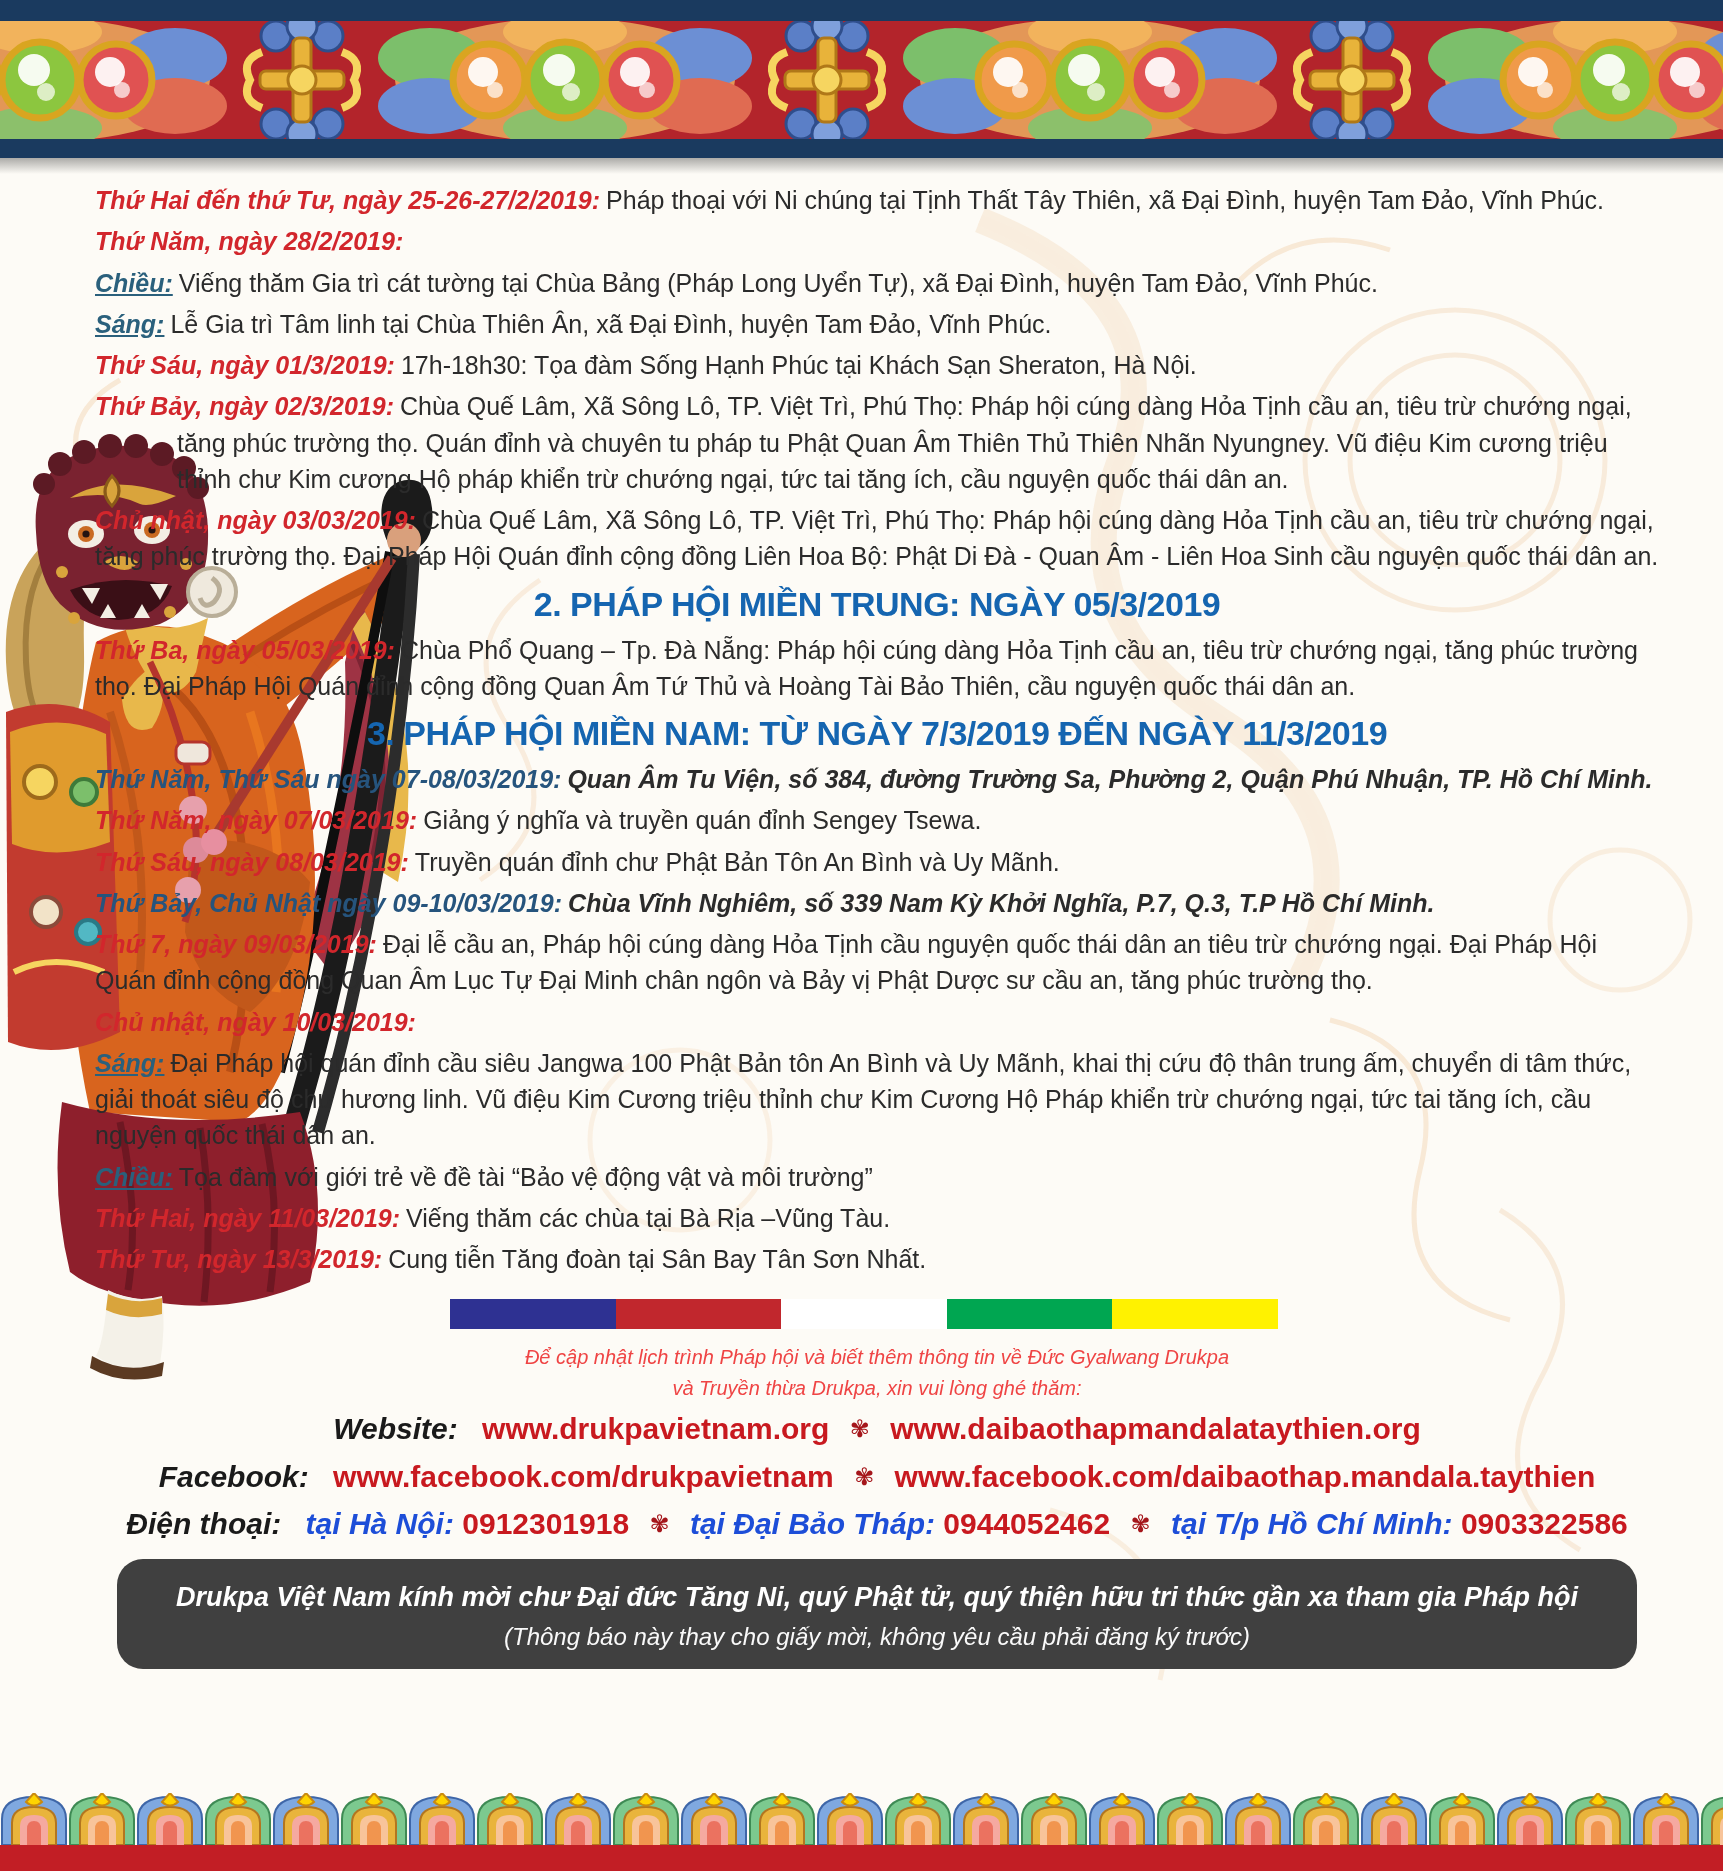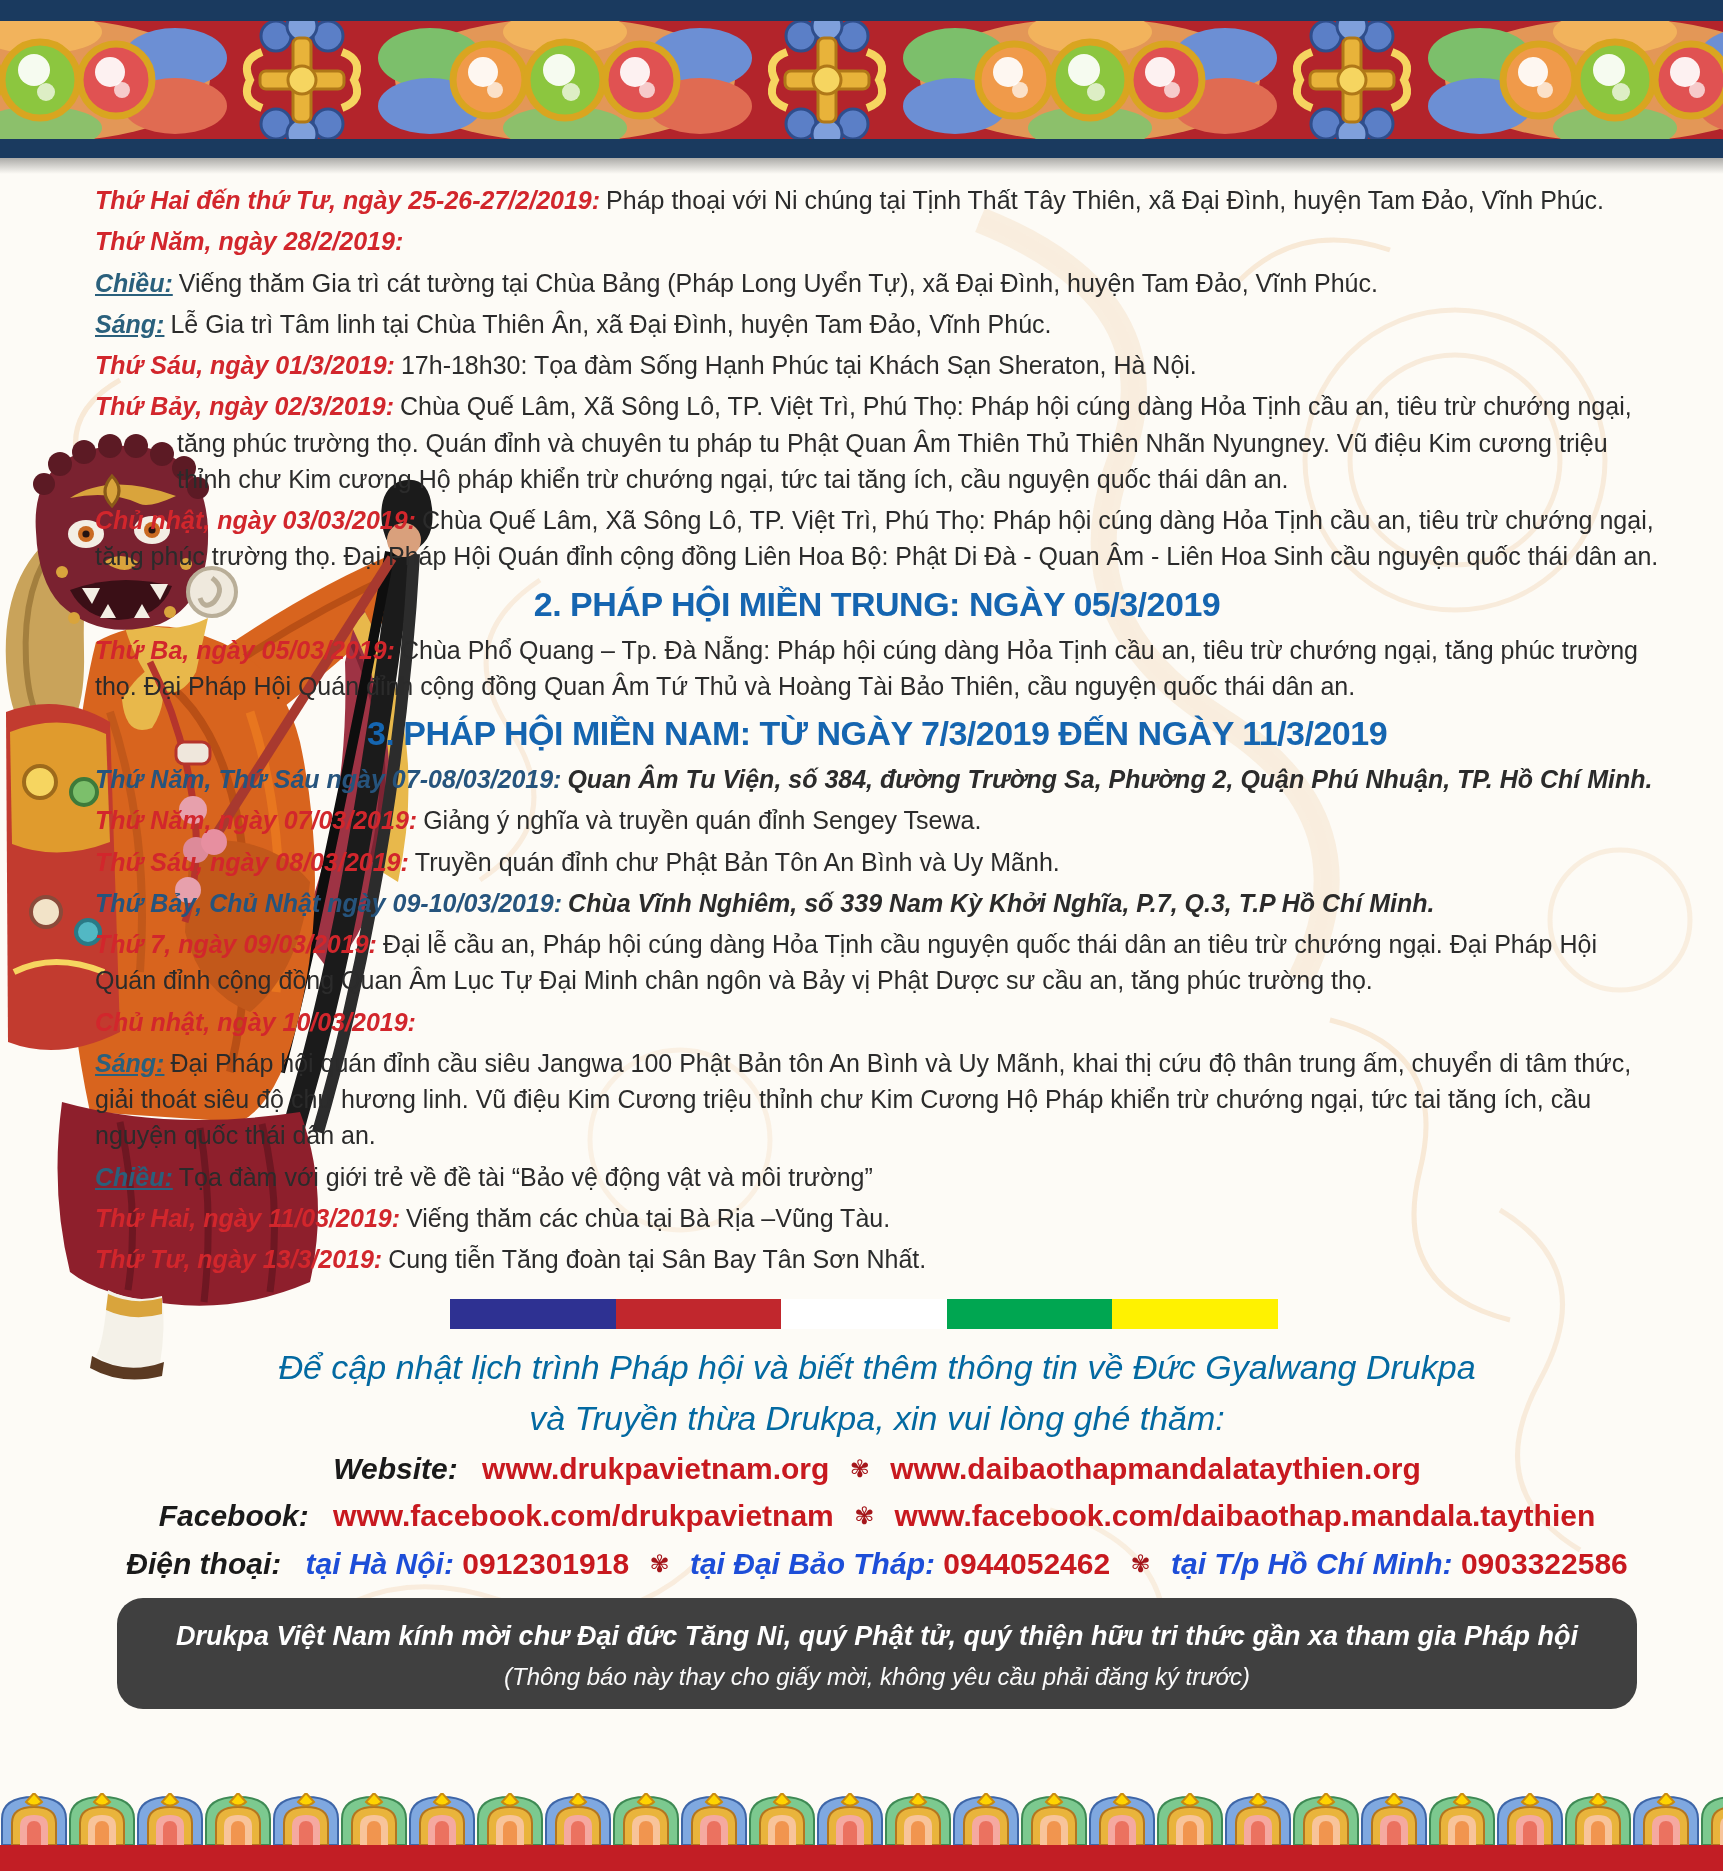--- a/index.html
+++ b/index.html
@@ -40,21 +40,21 @@
   .ml100{margin-left:100px;}
   .ml85{margin-left:85px;}
   .ml40{margin-left:40px;}
 
   
   .flagbar{display:flex;width:828px;height:30px;margin:22px 0 14px 355px;}
   .flagbar span{flex:1;}
 
   
   .footer{text-align:center;color:#1D1D1D;}
-  .intro{font-size:34px;font-style:italic;line-height:1.42;margin:2px 0;color:#0369a1;}
+  .intro{font-size:20px;font-style:italic;line-height:1.42;margin:2px 0;color:#ef4444;}
   .inforow{font-size:30px;margin:7px 0;line-height:1.35;}
   .inforow .lbl{font-style:italic;font-weight:bold;color:#1A1A1A;margin-right:16px;}
   .link{color:#C8191F;font-weight:bold;}
   .sep{color:#A5161B;font-size:24px;margin:0 12px;vertical-align:2px;}
   .phloc{color:#1d4ed8;font-style:italic;font-weight:bold;}
   .phnum{color:#C8191F;font-weight:bold;}
 
   
   .banner{width:1520px;margin:14px auto 0 auto;background:#404040;border-radius:26px;
     color:#fff;text-align:center;padding:18px 40px 14px 40px;box-sizing:border-box;}

